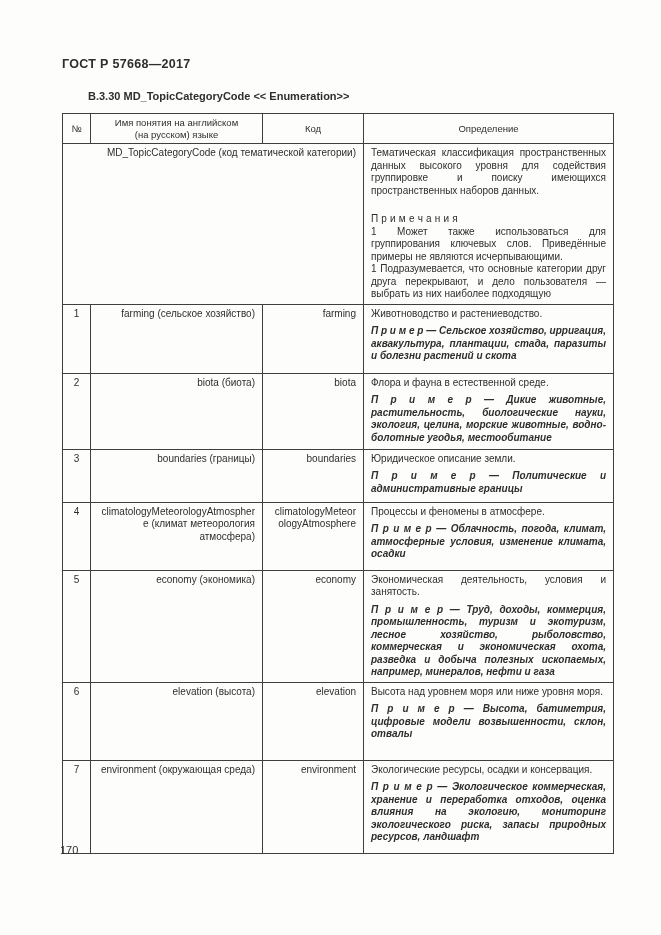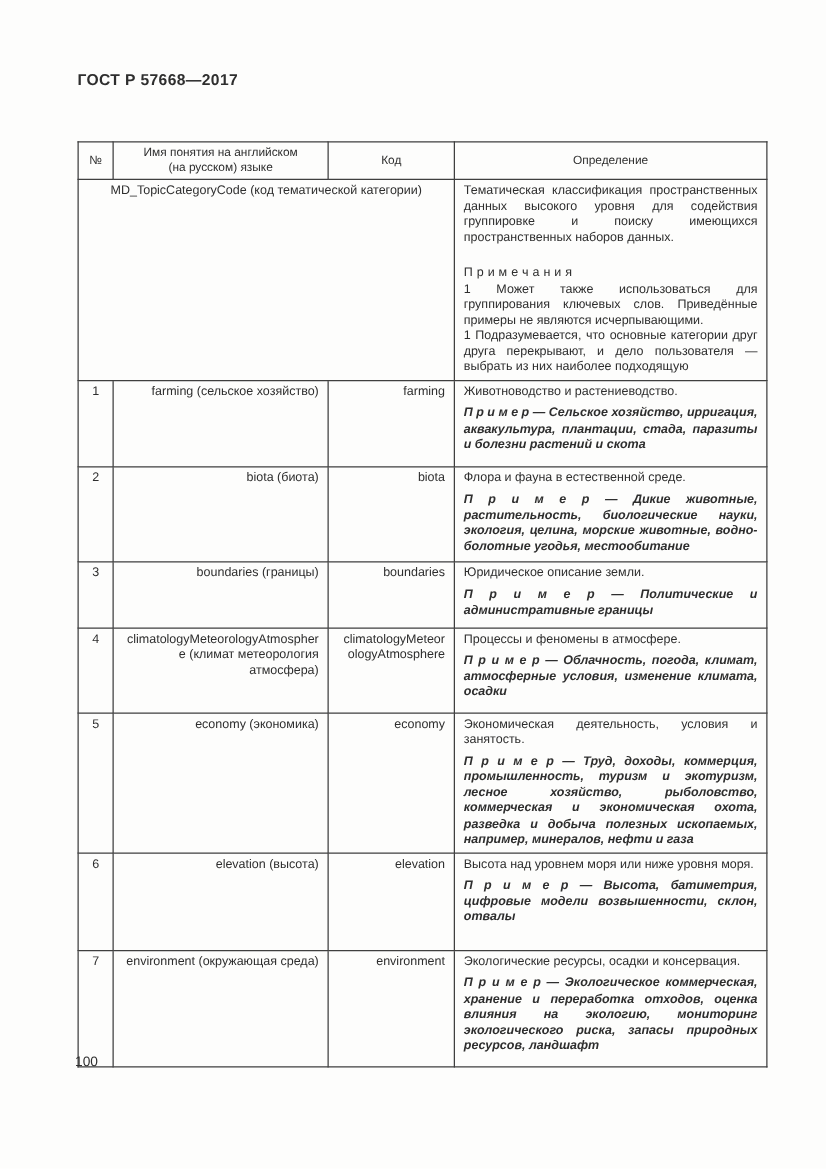--- a/index.html
+++ b/index.html
@@ -58,21 +58,21 @@
     padding: 2px 4px;
   }
   .pre { white-space: pre-line; }
   td.num {
     text-align: center;
     padding-left: 2px;
     padding-right: 2px;
   }
   td.term-cell {
     vertical-align: middle;
-    text-align: center;
+    text-align: right;
   }
   td.name-cell, td.code-cell { text-align: right; }
   td.def-cell { text-align: justify; }
   .def-cell p { margin: 0; }
   p.def { text-align: justify; }
   p.notes-label { margin-top: 16px; letter-spacing: 0.2px; }
   p.note { text-align: justify; }
   p.example {
     margin-top: 5px;
     font-weight: bold;
@@ -85,20 +85,21 @@
     top: 844px;
     font-size: 11px;
   }
 </style>
 </head>
 <body>
 
 <div class="page">
 
   <div class="doc-code">ГОСТ Р 57668—2017</div>
+  <div class="section-heading">В.3.30 MD_TopicCategoryCode &lt;&lt; Enumeration&gt;&gt;</div>
 
   <table class="enum">
     <colgroup>
       <col style="width:28px">
       <col style="width:172px">
       <col style="width:101px">
       <col style="width:250px">
     </colgroup>
     <thead>
       <tr style="height:30px">
@@ -185,15 +186,15 @@
         <td class="name-cell">environment (окружающая среда)</td>
         <td class="code-cell">environment</td>
         <td class="def-cell">
           <p class="def">Экологические ресурсы, осадки и консервация.</p>
           <p class="example">П р и м е р — Экологическое коммерческая, хранение и переработка отходов, оценка влияния на экологию, мониторинг экологического риска, запасы природных ресурсов, ландшафт</p>
         </td>
       </tr>
     </tbody>
   </table>
 
-  <div class="page-number">100</div>
+  <div class="page-number">170</div>
 
 </div>
 
 </body></html>

